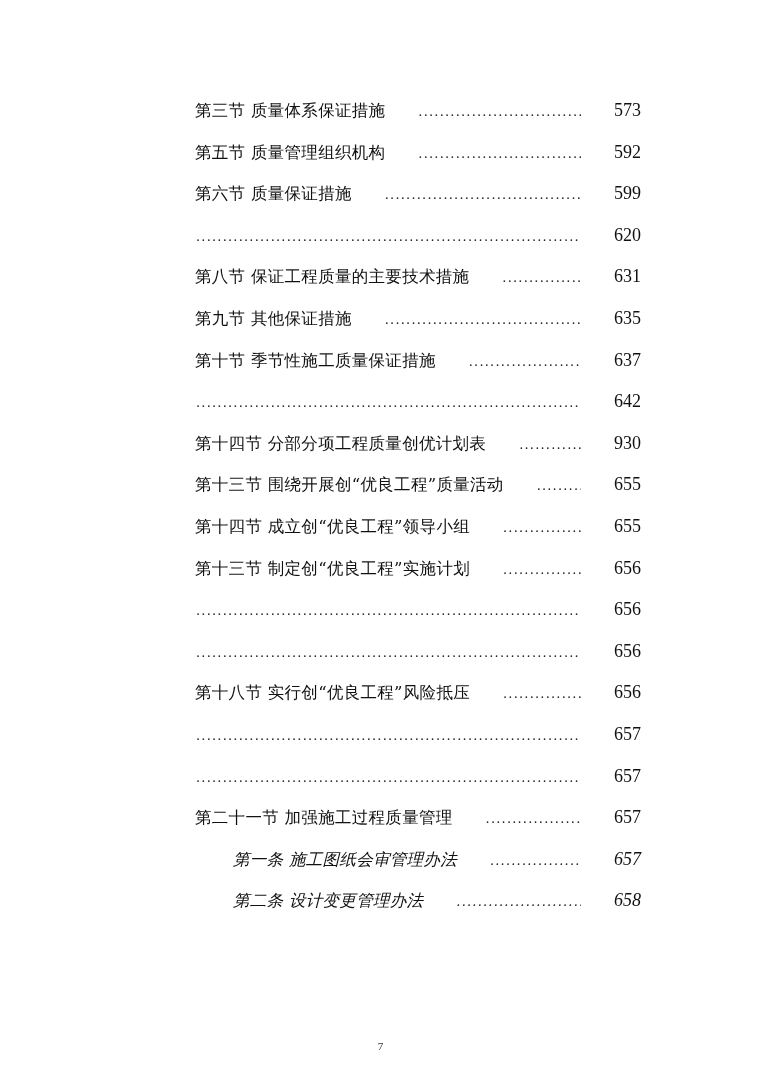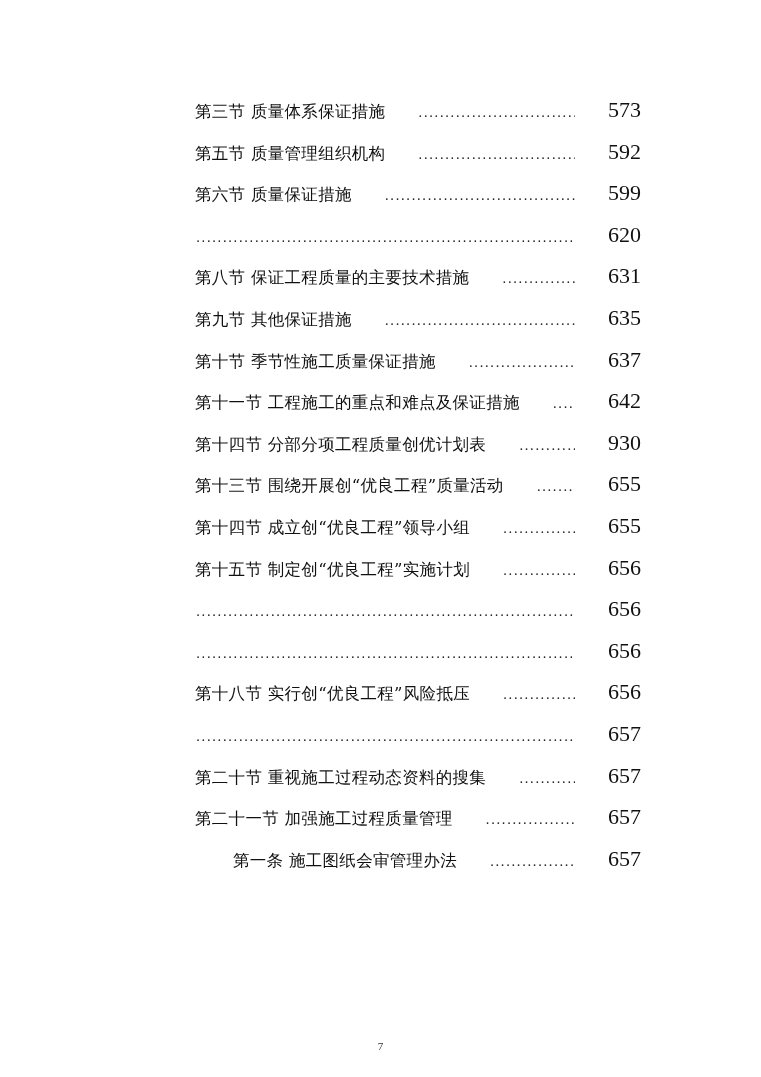--- a/index.html
+++ b/index.html
@@ -1,26 +1,26 @@
 <!DOCTYPE html>
 <html><head>
 <meta charset="utf-8">
 <style>
   html, body { margin: 0; padding: 0; background: #ffffff; }
   body { width: 761px; height: 1077px; position: relative; overflow: hidden;
          font-family: "DejaVu Serif", "Liberation Serif", serif; color: #111; }
   .toc { position: absolute; left: 195px; top: 92px; width: 446px; }
   .toc-row { display: flex; align-items: baseline; height: 41.6px; line-height: 36px;
              font-size: 16.5px; white-space: nowrap; gap: 32px; }
-  .toc-row.sub { margin-left: 38px; }
+  .toc-row.sub { margin-left: 38px; font-style: italic; }
   .toc-title { flex: 0 0 auto; letter-spacing: 0.3px; }
   .toc-leader { flex: 1 1 auto; overflow: hidden; margin: 0 1px; color: #222;
                 letter-spacing: 1.2px; font-size: 13px; }
   .toc-leader::before { content: "........................................................................................................................................"; }
-  .toc-page { flex: 0 0 auto; font-family: "Liberation Serif", serif; font-size: 22px; }
+  .toc-page { flex: 0 0 auto; font-family: "Liberation Serif", serif; font-size: 18px; }
   .page-number { position: absolute; top: 1040px; left: 0; width: 761px; text-align: center;
                  font-family: "Liberation Serif", serif; font-size: 11px; color: #333; }
 </style>
 </head>
 <body>
 
 <div class="toc">
   <div class="toc-row">
       <span class="toc-title">第三节 质量体系保证措施</span>
       <span class="toc-leader"></span>
@@ -49,41 +49,40 @@
       <span class="toc-title">第九节 其他保证措施</span>
       <span class="toc-leader"></span>
       <span class="toc-page">635</span>
     </div>
   <div class="toc-row">
       <span class="toc-title">第十节 季节性施工质量保证措施</span>
       <span class="toc-leader"></span>
       <span class="toc-page">637</span>
     </div>
   <div class="toc-row">
-      <span class="toc-title">第十一节 工程施工的重点和难点及保证措施</span>
       <span class="toc-leader"></span>
       <span class="toc-page">642</span>
     </div>
   <div class="toc-row">
       <span class="toc-title">第十四节 分部分项工程质量创优计划表</span>
       <span class="toc-leader"></span>
       <span class="toc-page">930</span>
     </div>
   <div class="toc-row">
       <span class="toc-title">第十三节 围绕开展创“优良工程”质量活动</span>
       <span class="toc-leader"></span>
       <span class="toc-page">655</span>
     </div>
   <div class="toc-row">
       <span class="toc-title">第十四节 成立创“优良工程”领导小组</span>
       <span class="toc-leader"></span>
       <span class="toc-page">655</span>
     </div>
   <div class="toc-row">
-      <span class="toc-title">第十五节 制定创“优良工程”实施计划</span>
+      <span class="toc-title">第十三节 制定创“优良工程”实施计划</span>
       <span class="toc-leader"></span>
       <span class="toc-page">656</span>
     </div>
   <div class="toc-row">
       <span class="toc-leader"></span>
       <span class="toc-page">656</span>
     </div>
   <div class="toc-row">
       <span class="toc-leader"></span>
       <span class="toc-page">656</span>
@@ -91,29 +90,33 @@
   <div class="toc-row">
       <span class="toc-title">第十八节 实行创“优良工程”风险抵压</span>
       <span class="toc-leader"></span>
       <span class="toc-page">656</span>
     </div>
   <div class="toc-row">
       <span class="toc-leader"></span>
       <span class="toc-page">657</span>
     </div>
   <div class="toc-row">
-      <span class="toc-title">第二十节 重视施工过程动态资料的搜集</span>
       <span class="toc-leader"></span>
       <span class="toc-page">657</span>
     </div>
   <div class="toc-row">
       <span class="toc-title">第二十一节 加强施工过程质量管理</span>
       <span class="toc-leader"></span>
       <span class="toc-page">657</span>
     </div>
   <div class="toc-row sub">
       <span class="toc-title">第一条 施工图纸会审管理办法</span>
       <span class="toc-leader"></span>
       <span class="toc-page">657</span>
     </div>
+  <div class="toc-row sub">
+      <span class="toc-title">第二条 设计变更管理办法</span>
+      <span class="toc-leader"></span>
+      <span class="toc-page">658</span>
+    </div>
 </div>
 
 <div class="page-number">7</div>
 
 </body></html>

